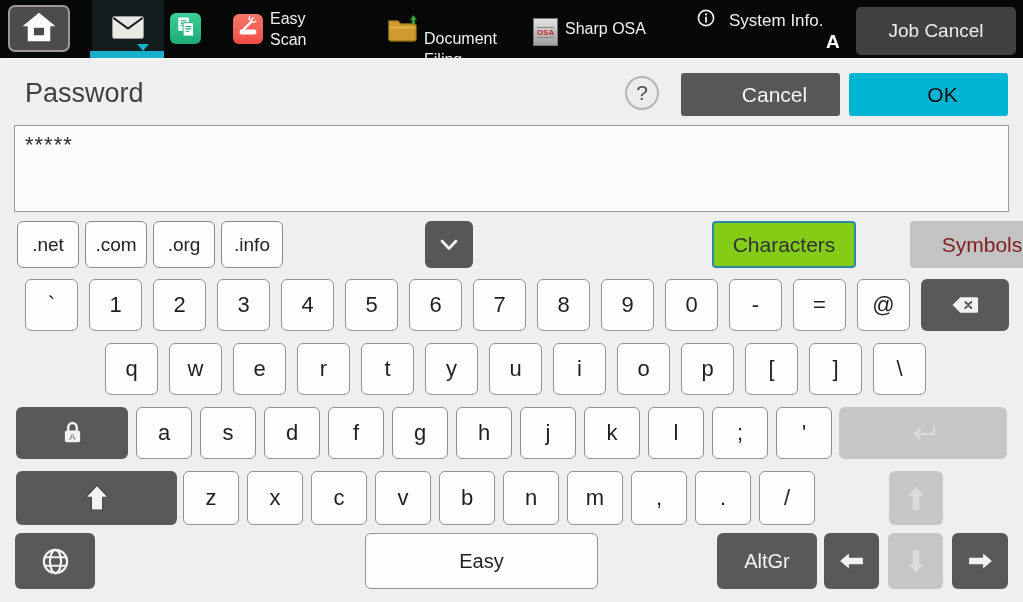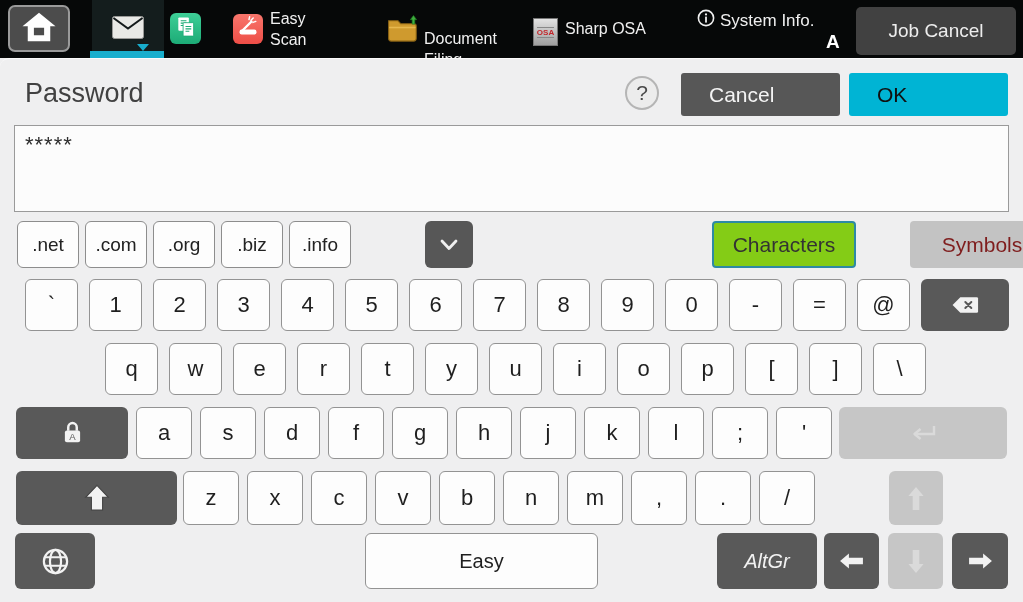--- a/index.html
+++ b/index.html
@@ -20,34 +20,34 @@
   .app-tile { position:absolute; border-radius:6px; display:flex; align-items:center; justify-content:center; }
   .copy-tile { left:170px; top:13px; width:31px; height:31px; background:linear-gradient(#3ecf97,#1cab76); }
   .scan-tile { left:233px; top:14px; width:30px; height:30px; background:linear-gradient(#f8766c,#ee4e47); }
   .top-label { position:absolute; color:#f0f0f0; font-size:16px; line-height:21px; top:50%; transform:translateY(-50%); }
   .top-label.single { line-height:58px; top:0; transform:none; height:58px; }
   .folder-wrap { position:absolute; left:386px; top:15px; width:32px; height:30px; }
   .osa-tile { position:absolute; left:533px; top:18px; width:25px; height:28px;
               background:linear-gradient(#e2e2e2,#9f9f9f); border:1px solid #777;
               display:flex; align-items:center; justify-content:center; }
   .osa-text { font-size:8px; font-weight:bold; color:#c2262b; letter-spacing:0; border-top:1px solid #888; border-bottom:1px solid #888; }
-  .sysinfo { position:absolute; left:697px; top:9px; display:flex; align-items:center; gap:5px; color:#efefef; font-size:17px; }
+  .sysinfo { position:absolute; left:697px; top:9px; display:flex; align-items:center; gap:14px; color:#efefef; font-size:17px; }
   .ime-a { position:absolute; left:826px; top:31px; color:#ffffff; font-size:19px; font-weight:bold; }
   .job-status-btn { position:absolute; left:856px; top:7px; width:160px; height:48px;
                     background:#414141; border-radius:5px; color:#ededed; font-size:19px;
                     display:flex; align-items:center; justify-content:center; }
 
   
   .main { position:absolute; left:0; top:58px; width:1023px; height:486px; background:#efeff0;
           border-top:1px solid #fbfbfb; border-top-left-radius:9px; }
   .page-title { position:absolute; left:25px; top:19px; font-size:27px; color:#414141; }
   .help-circle { position:absolute; left:625px; top:17px; width:34px; height:34px; border-radius:50%;
                  background:#ececec; border:2px solid #b5b5b5; color:#4a4a4a; font-size:21px;
                  display:flex; align-items:center; justify-content:center; }
-  .btn { display:flex; align-items:center; border-radius:3px;padding-left:28px; }
+  .btn { display:flex; align-items:center; justify-content:center; border-radius:3px;padding-left:28px; }
   .cancel-btn { position:absolute; left:681px; top:14px; width:159px; height:43px;
                 background:#575757; color:#f4f4f4; font-size:21px; }
   .ok-btn { position:absolute; left:849px; top:14px; width:159px; height:43px;
             background:#00b4d4; color:#101010; font-size:21px; }
   .pw-input { position:absolute; left:14px; top:66px; width:995px; height:87px;
               background:#fcfcfc; border:1px solid #9a9a9a;
               font-size:22px; color:#2e2e2e; padding:6px 10px; line-height:26px; letter-spacing:1px;
               font-family:"Liberation Sans","DejaVu Sans",sans-serif; resize:none; overflow:hidden; }
 
   
@@ -173,21 +173,20 @@
     <div class="btn ok-btn">
       <span>OK</span>
     </div>
 
     <textarea class="pw-input" spellcheck="false" style="">*****</textarea>
 
     <div class="shortcut-row" id="shortcut-row">
         <div class="shortcut-btn">.net</div>
         <div class="shortcut-btn">.com</div>
         <div class="shortcut-btn">.org</div>
-        <div class="shortcut-btn">.biz</div>
         <div class="shortcut-btn">.info</div>
       </div>
 
     <div class="chevron-btn">
       <span class="kicon">
         <svg width="24" height="20" viewBox="0 0 24 20">
           <path d="M5 6 L12 13.5 L19 6" fill="none" stroke="currentColor" stroke-width="2.8" stroke-linecap="round" stroke-linejoin="round"></path>
         </svg>
       </span>
     </div>
@@ -301,21 +300,21 @@
               <svg width="31" height="31" viewBox="0 0 24 24">
                 <g fill="none" stroke="currentColor" stroke-width="1.7">
                   <circle cx="12" cy="12" r="9"></circle>
                   <ellipse cx="12" cy="12" rx="4.3" ry="9"></ellipse>
                   <path d="M3.7 8.7 H20.3 M3.7 15.3 H20.3"></path>
                 </g>
               </svg>
             </span>
           </div>
           <div class="key normal" style="width: 233px; height: 56px; margin-left: 270px; font-size: 20px;">Easy</div>
-          <div class="key dark" style="width: 100px; height: 56px; margin-left: 119px; font-size: 20px; font-style: italic;">AltGr</div>
+          <div class="key dark" style="width: 100px; height: 56px; margin-left: 119px; font-size: 20px;">AltGr</div>
           <div class="key dark" style="width: 55px; height: 56px; margin-left: 7px;">
             <span class="kicon">
               <svg width="27" height="18" viewBox="0 0 26 17">
                 <path d="M2 8.5 L10.5 1.2 V5.3 H24 V11.7 H10.5 V15.8 Z" fill="currentColor"></path>
               </svg>
             </span>
           </div>
           <div class="key disabled" style="width: 55px; height: 56px; margin-left: 9px;">
             <span class="kicon">
               <svg width="18" height="27" viewBox="0 0 17 26">

